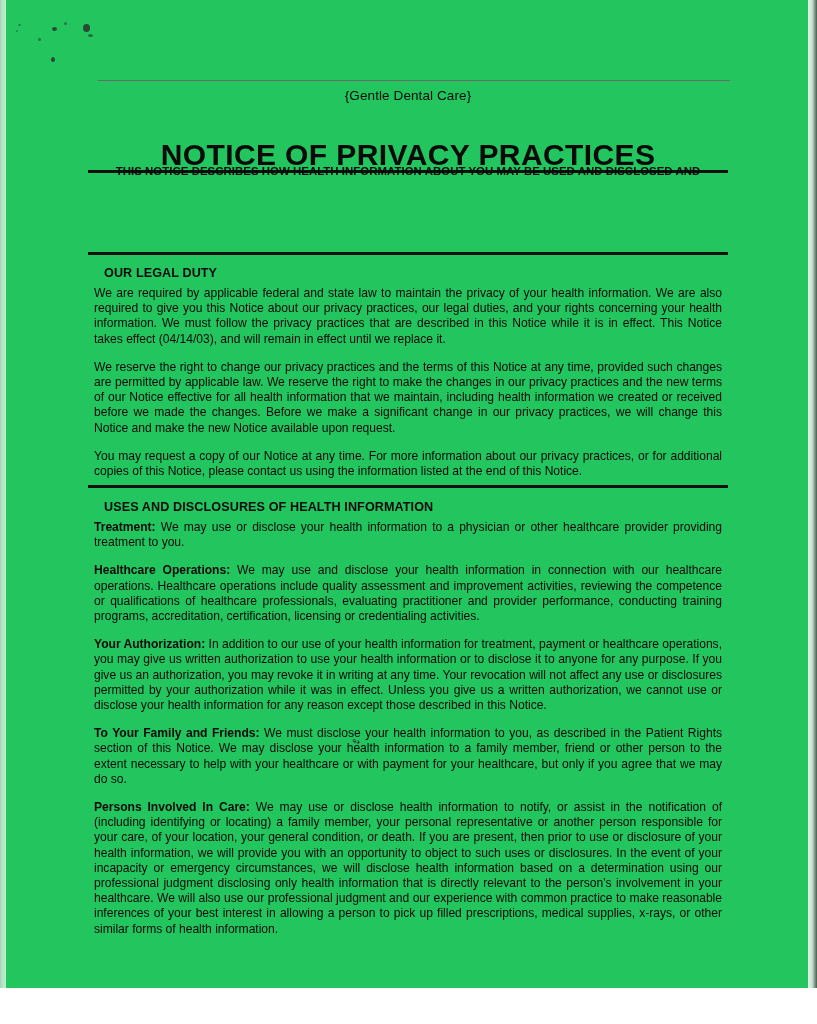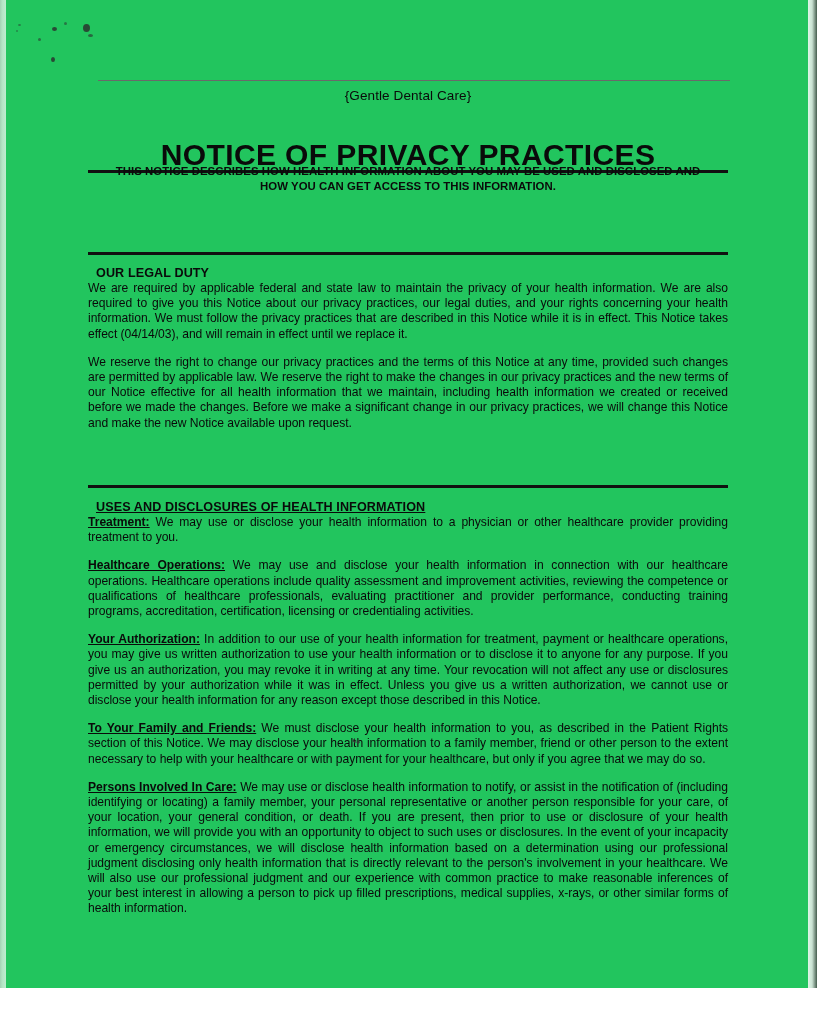--- a/index.html
+++ b/index.html
@@ -109,35 +109,35 @@
     line-height: 15px;
     letter-spacing: .05px;
   }
   .notice-block .gap { height: 13px; }
 
   
   .section-head {
     font-size: 12.6px;
     font-weight: bold;
     letter-spacing: .1px;
-    margin: 0 0 1px 8px;
+    margin: 0 0 1px 16px;
   }
   p.body {
     font-size: 12.1px;
     line-height: 15.2px;
     text-align: justify;
-    margin: 0;
+    margin: 6px;
     letter-spacing: -.02px;
   }
   p.body + p.body { margin-top: 13px; }
-  .term { font-weight: bold; text-decoration: underline; }
+  .term { font-weight: bold; }
 
   .sec-legal { position: absolute; top: 266px; left: 0; width: 640px; }
   .sec-uses  { position: absolute; top: 500px; left: 0; width: 640px; }
-  .sec-uses .section-head { margin-bottom: 1px; text-decoration: underline; }
+  .sec-uses .section-head { margin-bottom: 1px; }
   .sec-uses .intro { margin-bottom: 12px; }
 
   .artifact-mark {
     position: absolute;
     left: 352px;
     top: 736px;
     font-size: 10px;
     color: #3a3a3a;
     transform: rotate(8deg);
   }
@@ -164,30 +164,30 @@
   <div class="content">
 
     <div class="org-name">{Gentle Dental Care}</div>
 
     <h1 class="doc-title">NOTICE OF PRIVACY PRACTICES</h1>
 
     <div class="rule-heavy r1" style="left:0; width:640px;"></div>
 
     <div class="notice-block">
       <div>THIS NOTICE DESCRIBES HOW HEALTH INFORMATION ABOUT YOU MAY BE USED AND DISCLOSED AND</div>
-      <div>HOW YOU CAN GET ACCESS TO THIS INFORMATION.</div>
       <div class="gap"></div>
     </div>
 
     <div class="rule-heavy r2" style="left:0; width:640px;"></div>
 
     <div class="sec-legal">
       <div class="section-head">OUR LEGAL DUTY</div>
       <p class="body">We are required by applicable federal and state law to maintain the privacy of your health information.  We are also required to give you this Notice about our privacy practices, our legal duties, and your rights concerning your health information.  We must follow the privacy practices that are described in this Notice while it is in effect.  This Notice takes effect (04/14/03), and will remain in effect until we replace it.</p>
       <p class="body">We reserve the right to change our privacy practices and the terms of this Notice at any time, provided such changes are permitted by applicable law.  We reserve the right to make the changes in our privacy practices and the new terms of our Notice effective for all health information that we maintain, including health information we created or received before we made the changes.  Before we make a significant change in our privacy practices, we will change this Notice and make the new Notice available upon request.</p>
+      <p class="body">You may request a copy of our Notice at any time.  For more information about our privacy practices, or for additional copies of this Notice, please contact us using the information listed at the end of this Notice.</p>
     </div>
 
     <div class="rule-heavy r3" style="left:0; width:640px;"></div>
 
     <div class="sec-uses">
       <div class="section-head">USES AND DISCLOSURES OF HEALTH INFORMATION</div>
       <div id="uses-items">
           <p class="body"><span class="term">Treatment:</span><span>  We may use or disclose your health information to a physician or other healthcare provider providing treatment to you.</span></p>
           <p class="body"><span class="term">Healthcare Operations:</span><span>  We may use and disclose your health information in connection with our healthcare operations.  Healthcare operations include quality assessment and improvement activities, reviewing the competence or qualifications of healthcare professionals, evaluating practitioner and provider performance, conducting training programs, accreditation, certification, licensing or credentialing activities.</span></p>
           <p class="body"><span class="term">Your Authorization:</span><span>  In addition to our use of your health information for treatment, payment or healthcare operations, you may give us written authorization to use your health information or to disclose it to anyone for any purpose.  If you give us an authorization, you may revoke it in writing at any time.  Your revocation will not affect any use or disclosures permitted by your authorization while it was in effect.  Unless you give us a written authorization, we cannot use or disclose your health information for any reason except those described in this Notice.</span></p>

